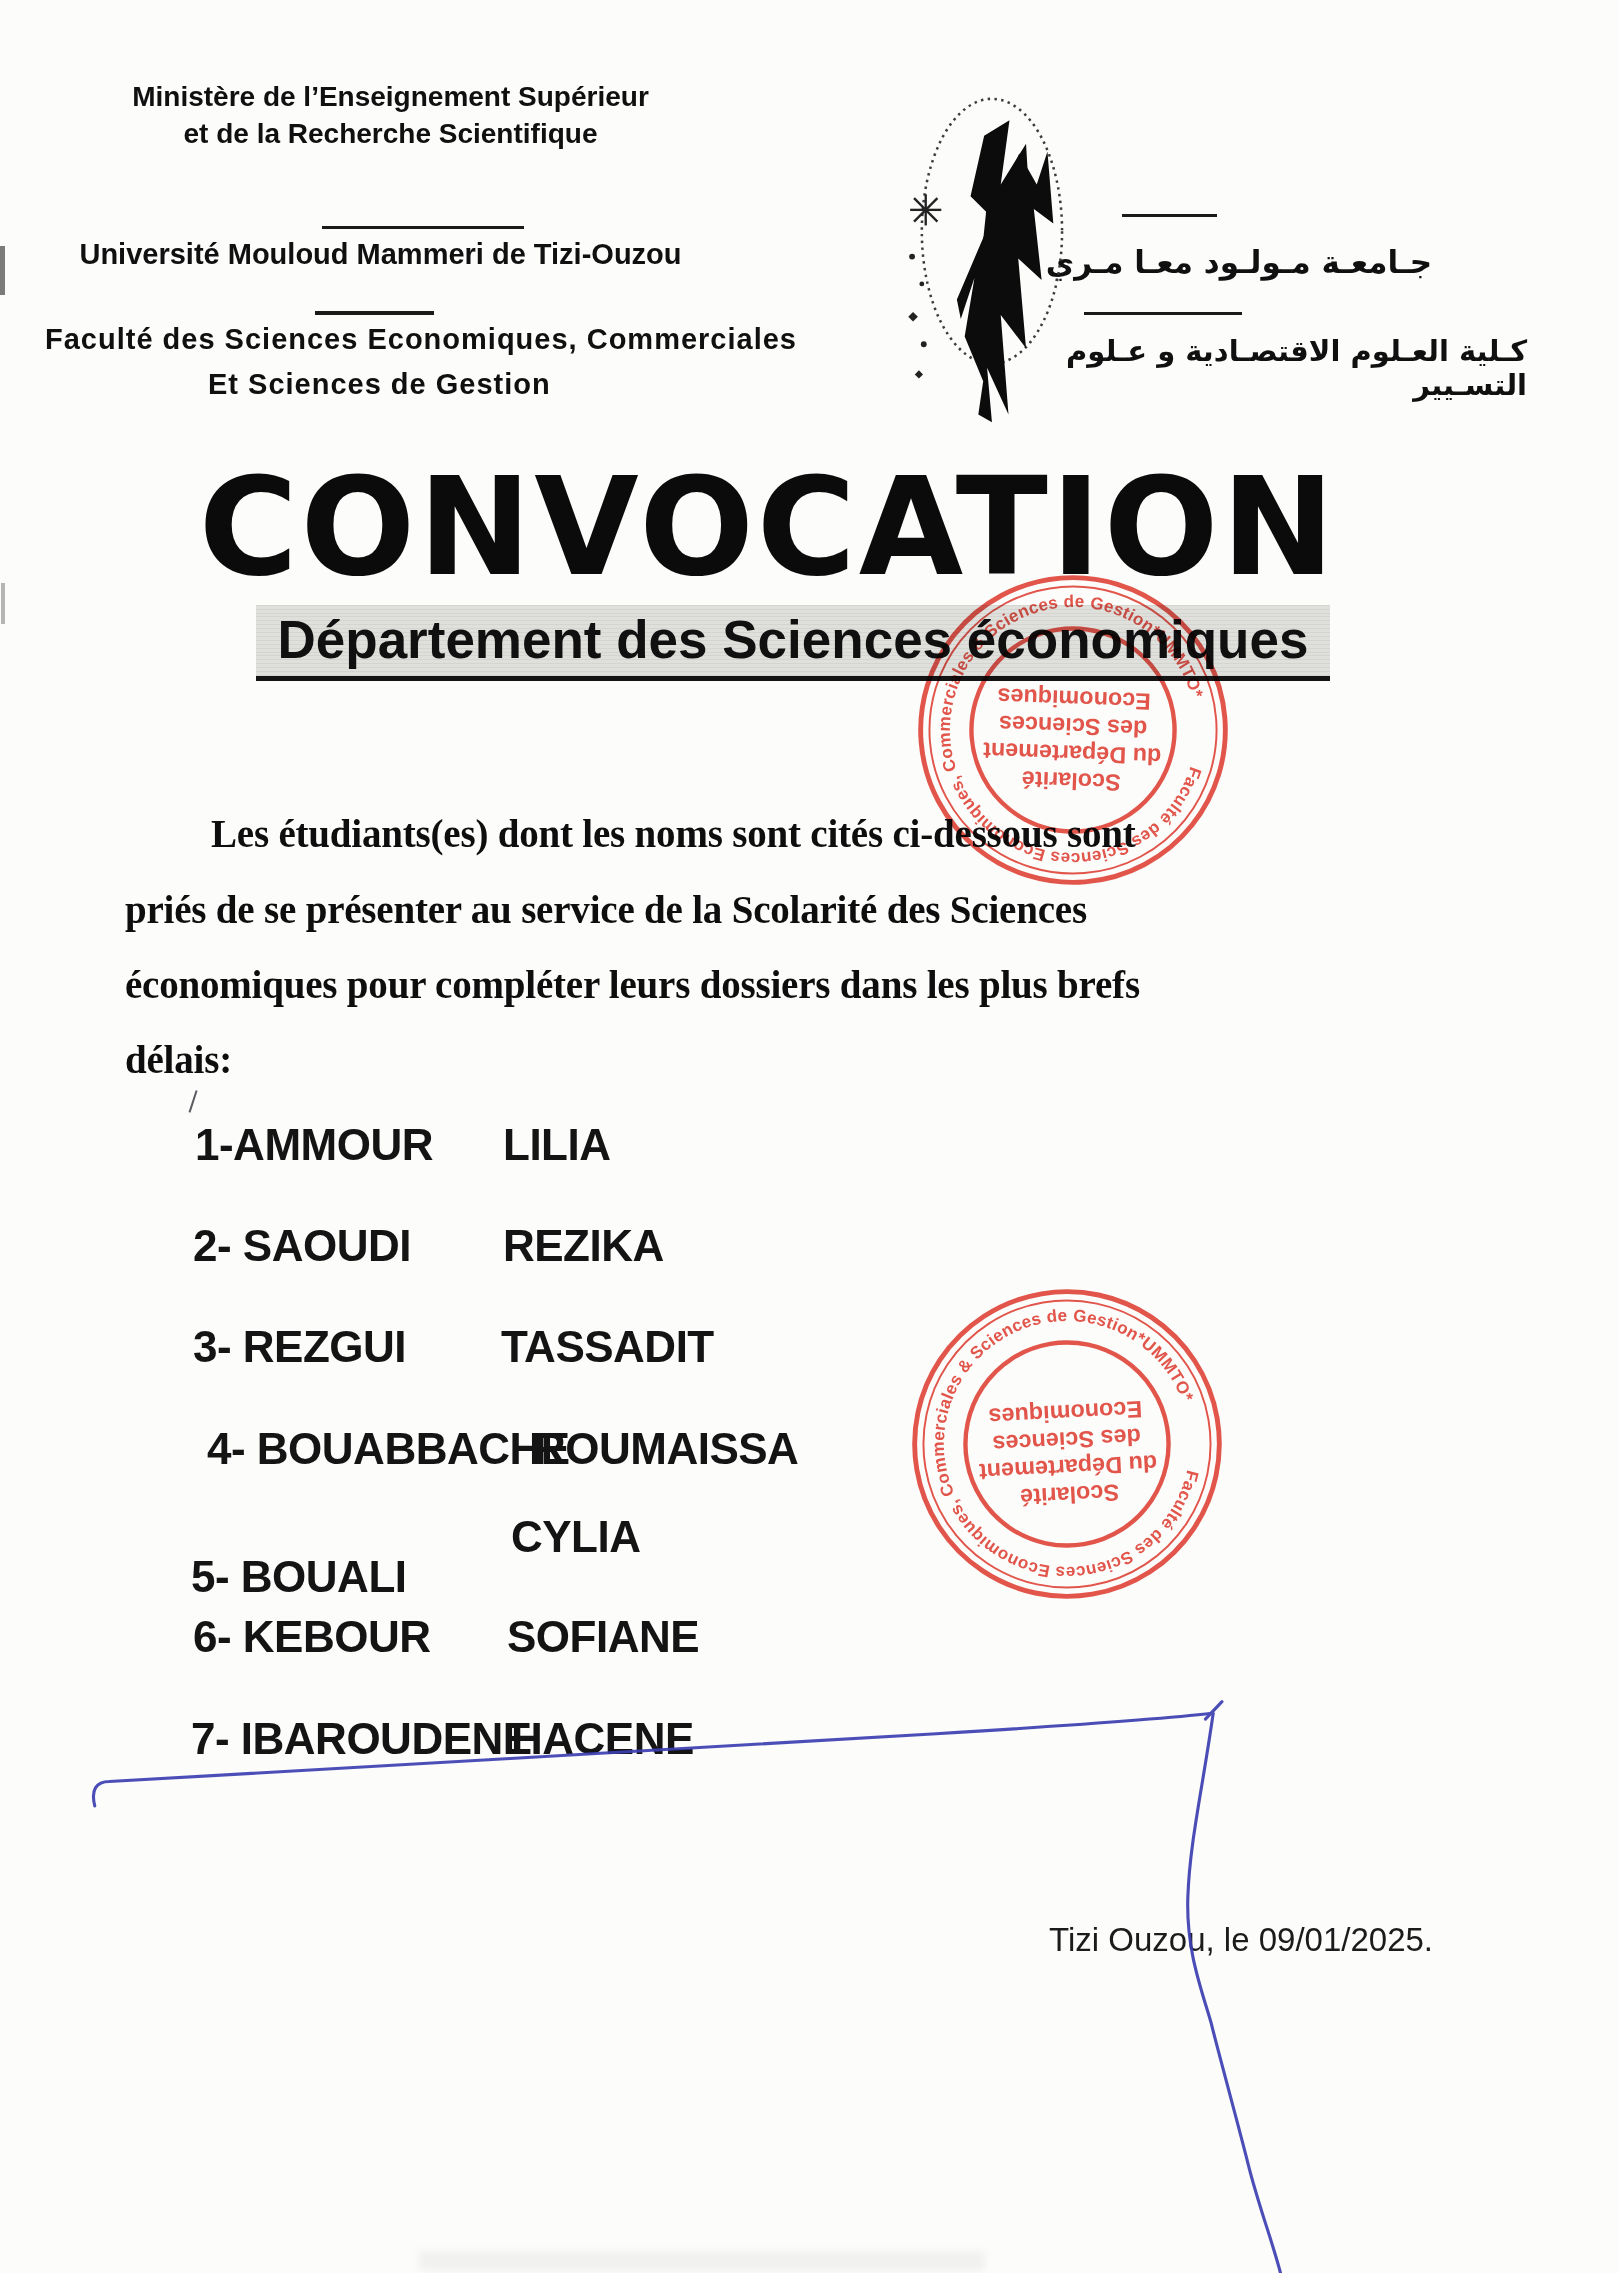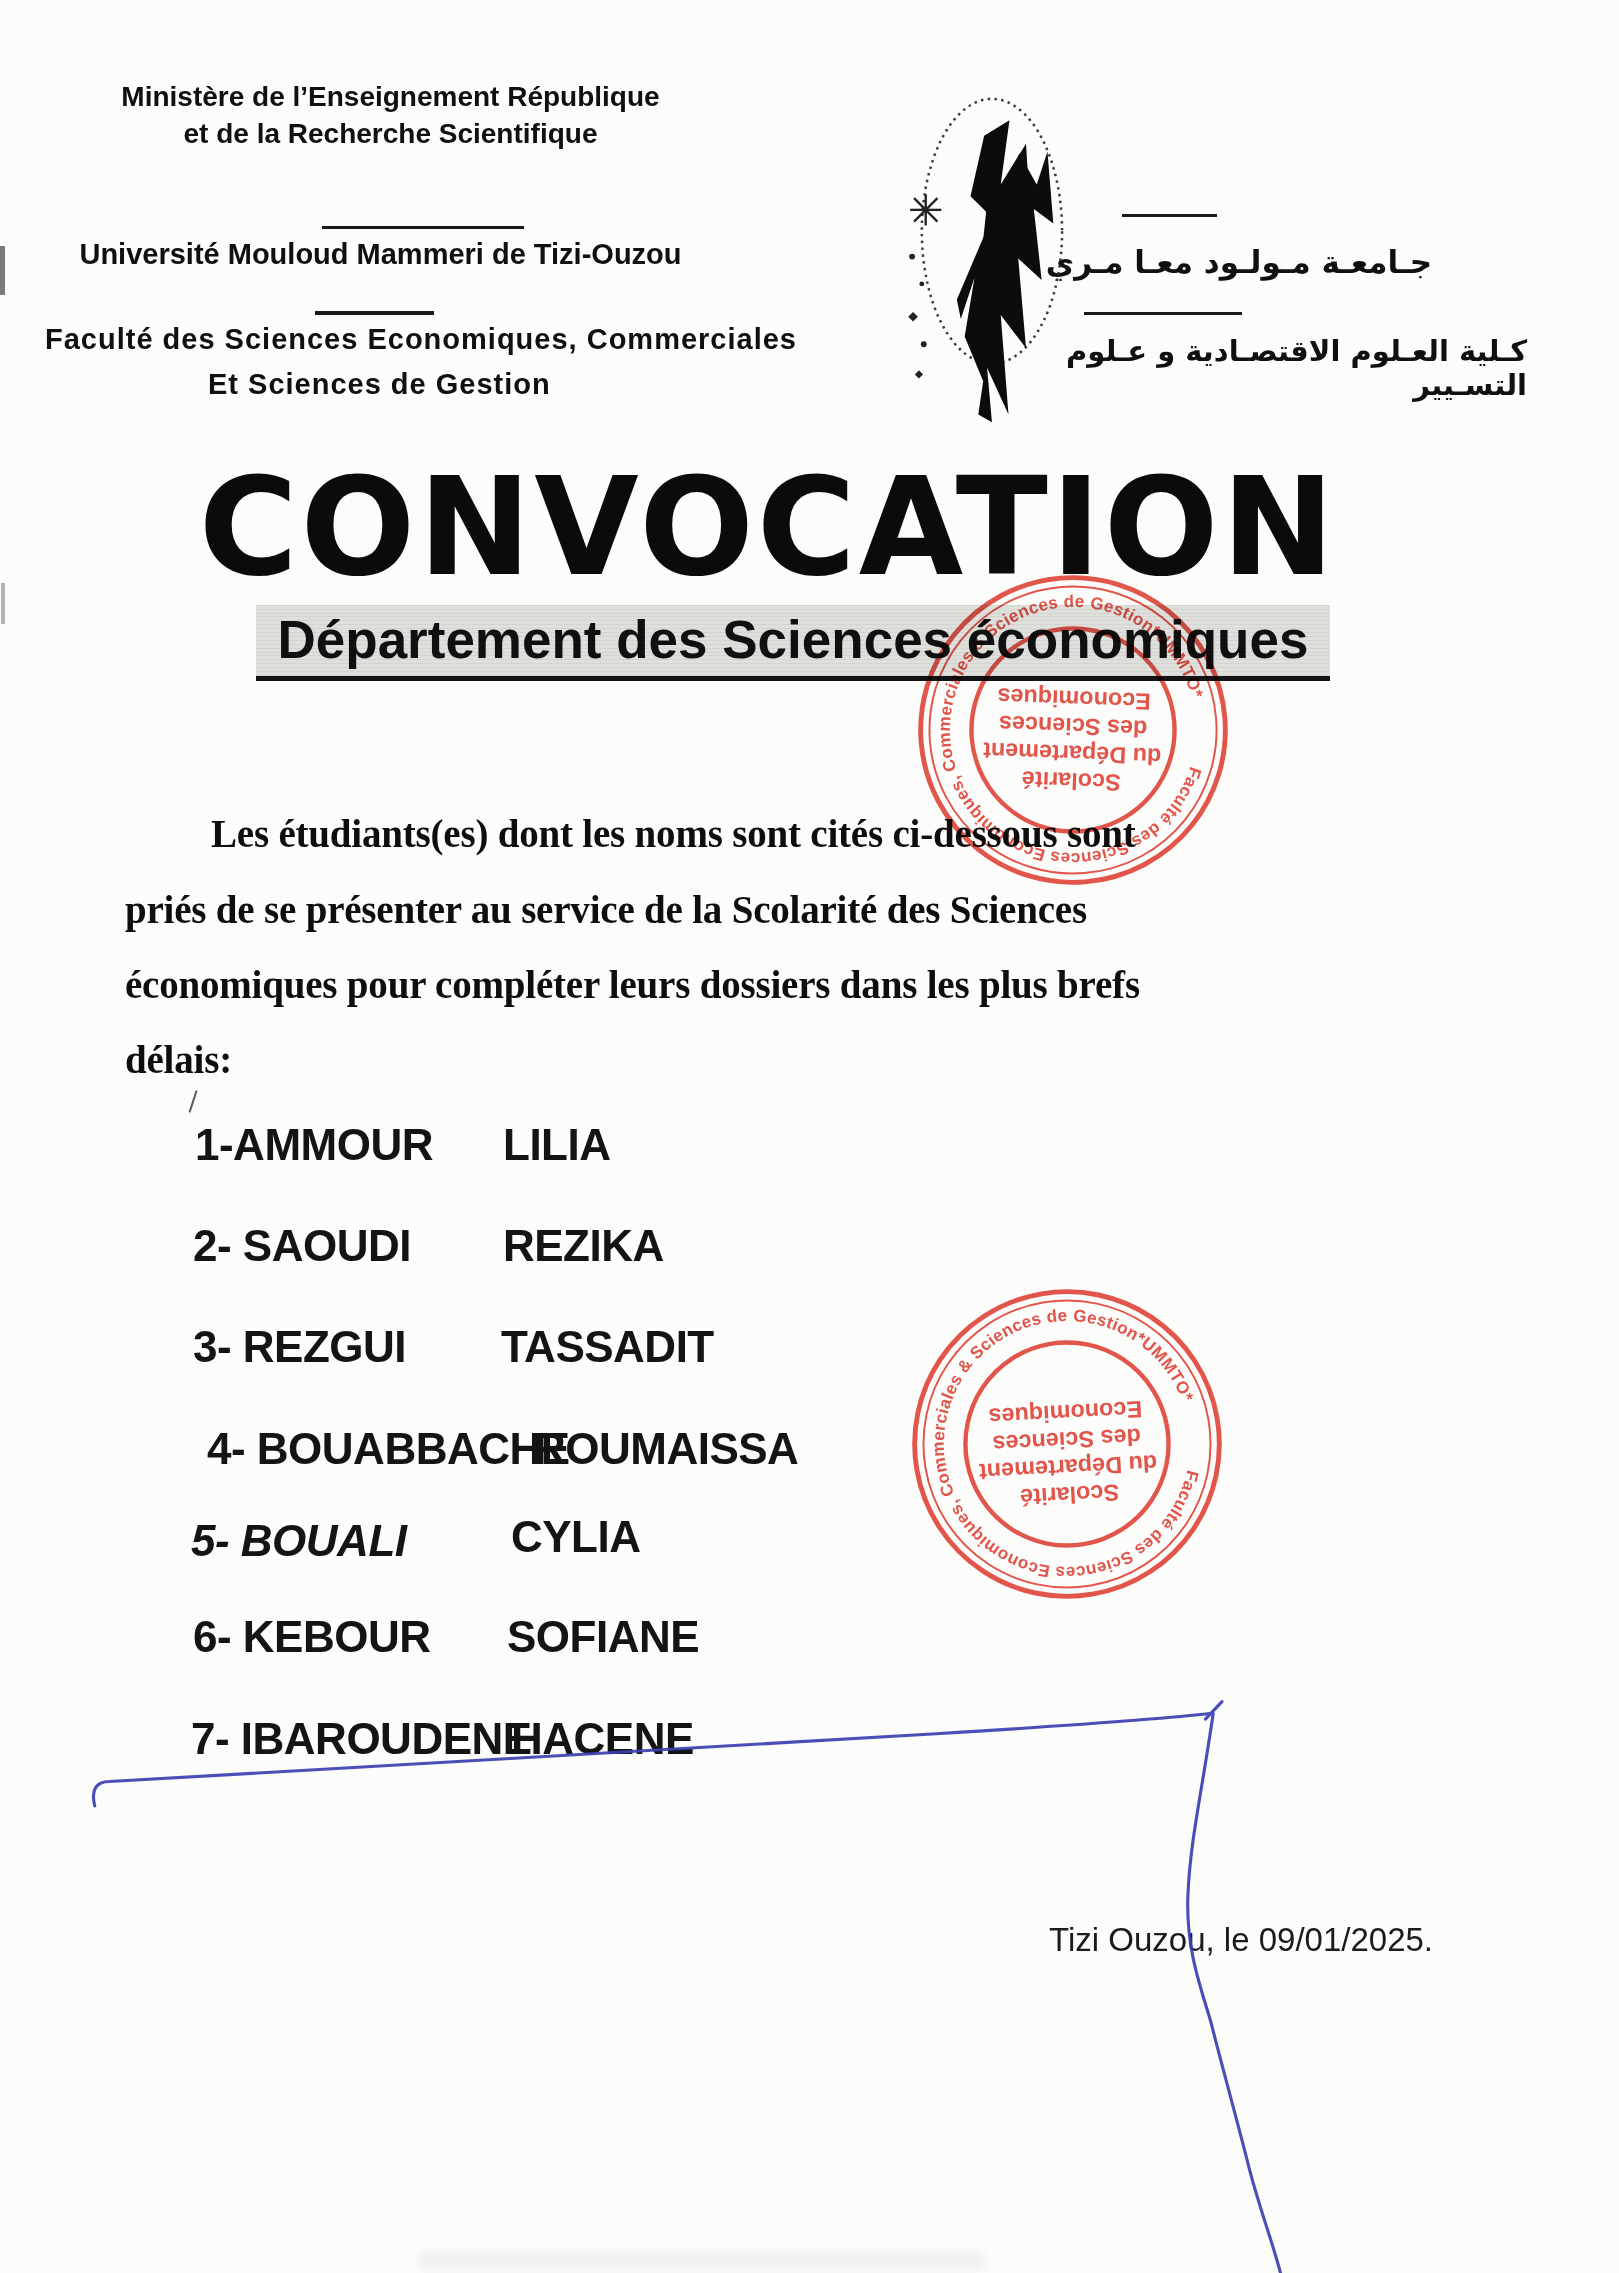--- a/index.html
+++ b/index.html
@@ -38,21 +38,21 @@
   .bottom-smudge{left:419px;top:2251px;width:566px;height:19.5px;
     background:rgba(60,60,60,.06);filter:blur(3.9px);}
 </style>
 </head>
 <body>
 
 <div class="page">
 
 
   <div class="abs ministere">
-    <div>Ministère de l’Enseignement République</div>
+    <div>Ministère de l’Enseignement Supérieur</div>
     <div>et de la Recherche Scientifique</div>
   </div>
 
   <div class="abs rule" style="left:322px;top:226px;width:202px;height:2.9px;"></div>
 
   <div class="abs universite">Université Mouloud Mammeri de Tizi-Ouzou</div>
 
   <div class="abs rule" style="left:315px;top:311px;width:119px;height:3.9px;"></div>
 
   <div class="abs fac1">Faculté des Sciences Economiques, Commerciales</div>
@@ -102,21 +102,21 @@
 
   <div class="abs name" style="left:193px;top:1221px;">2- SAOUDI</div>
   <div class="abs name" style="left:503px;top:1221px;">REZIKA</div>
 
   <div class="abs name" style="left:193px;top:1322px;">3- REZGUI</div>
   <div class="abs name" style="left:501px;top:1322px;">TASSADIT</div>
 
   <div class="abs name" style="left:207px;top:1424px;">4- BOUABBACHE</div>
   <div class="abs name" style="left:534px;top:1424px;">ROUMAISSA</div>
 
-  <div class="abs name" style="left:191px;top:1516px;font-style:italic;">5- BOUALI</div>
+  <div class="abs name" style="left:191px;top:1552px;">5- BOUALI</div>
   <div class="abs name" style="left:511px;top:1512px;">CYLIA</div>
 
   <div class="abs name" style="left:193px;top:1612px;">6- KEBOUR</div>
   <div class="abs name" style="left:507px;top:1612px;">SOFIANE</div>
 
   <div class="abs name" style="left:191px;top:1714px;">7- IBAROUDENE</div>
   <div class="abs name" style="left:511px;top:1714px;">HACENE</div>
 
   <svg class="abs stampwrap" style="left:907px;top:564px;" viewBox="-170 -170 340 340">
     <g transform="rotate(197)" fill="none" stroke="#e2473c">

